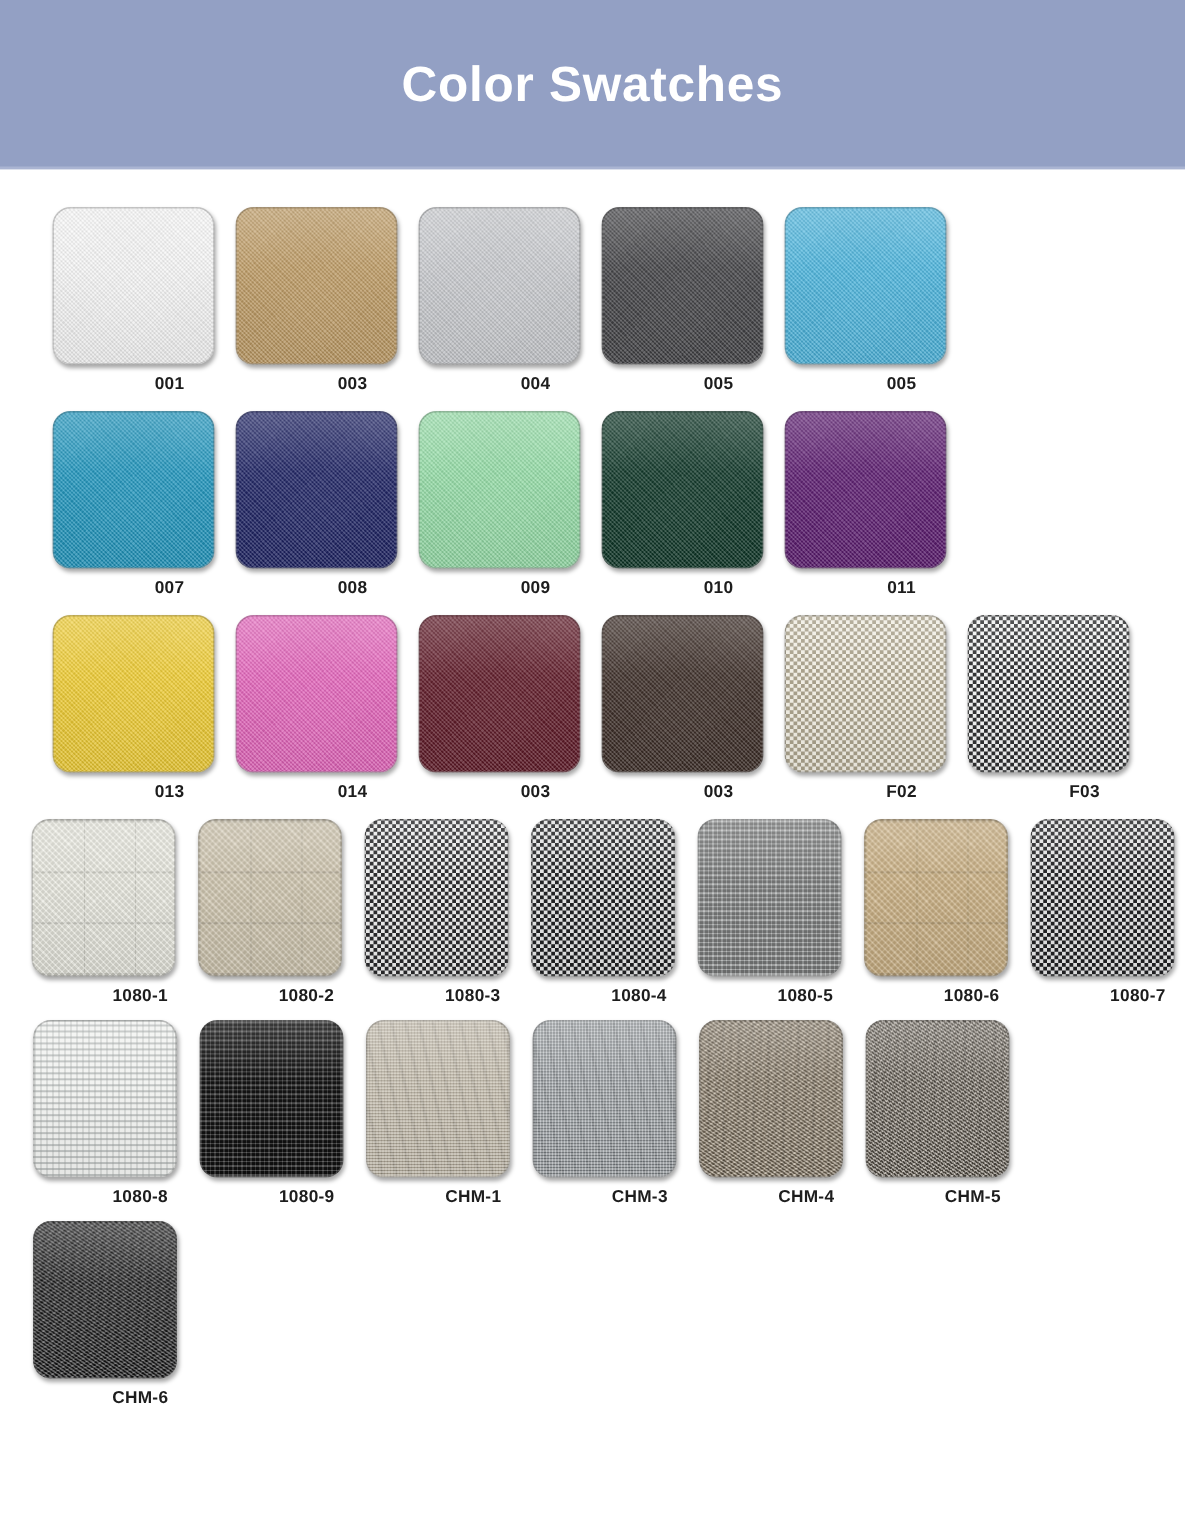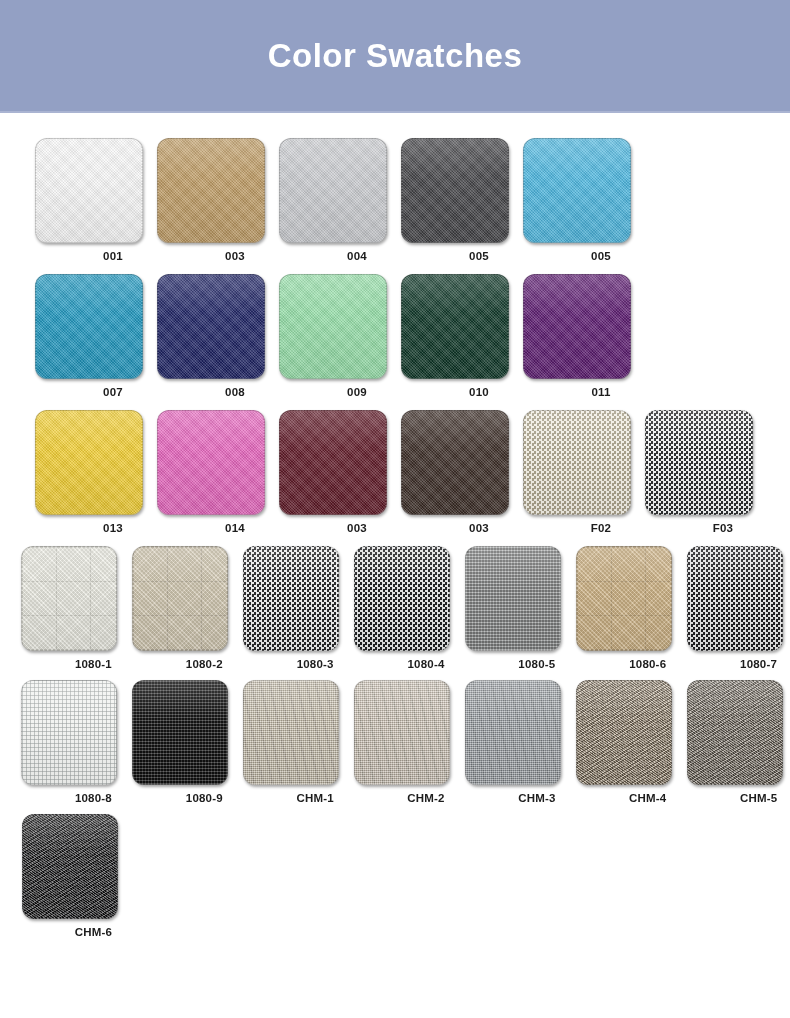--- a/index.html
+++ b/index.html
@@ -209,24 +209,20 @@
         </div>
         <div class="swatch-cell">
           <div class="swatch-chip" style="background-color:#151515;background-image:repeating-linear-gradient(0deg, rgba(255,255,255,0.22) 0 1px, rgba(0,0,0,0.20) 1px 3px),repeating-linear-gradient(90deg, rgba(255,255,255,0.18) 0 1px, rgba(0,0,0,0.16) 1px 3px);"></div>
           <div class="swatch-label">1080-9</div>
         </div>
         <div class="swatch-cell">
           <div class="swatch-chip" style="background-color:#ccc2ae;background-image:repeating-linear-gradient(0deg, rgba(255,255,255,0.30) 0 1px, rgba(0,0,0,0.13) 1px 2px),repeating-linear-gradient(90deg, rgba(255,255,255,0.24) 0 1px, rgba(0,0,0,0.15) 1px 2px),repeating-linear-gradient(78deg, rgba(0,0,0,0.10) 0 2px, rgba(255,255,255,0) 2px 9px);"></div>
           <div class="swatch-label">CHM-1</div>
         </div>
         <div class="swatch-cell">
-          <div class="swatch-chip" style="background-color:#d3c9b9;background-image:repeating-linear-gradient(0deg, rgba(255,255,255,0.30) 0 1px, rgba(0,0,0,0.13) 1px 2px),repeating-linear-gradient(90deg, rgba(255,255,255,0.24) 0 1px, rgba(0,0,0,0.15) 1px 2px),repeating-linear-gradient(78deg, rgba(0,0,0,0.10) 0 2px, rgba(255,255,255,0) 2px 9px);"></div>
-          <div class="swatch-label">CHM-2</div>
-        </div>
-        <div class="swatch-cell">
           <div class="swatch-chip" style="background-color:#9ba1a6;background-image:repeating-linear-gradient(0deg, rgba(255,255,255,0.30) 0 1px, rgba(0,0,0,0.13) 1px 2px),repeating-linear-gradient(90deg, rgba(255,255,255,0.24) 0 1px, rgba(0,0,0,0.15) 1px 2px),repeating-linear-gradient(78deg, rgba(0,0,0,0.10) 0 2px, rgba(255,255,255,0) 2px 9px);"></div>
           <div class="swatch-label">CHM-3</div>
         </div>
         <div class="swatch-cell">
           <div class="swatch-chip" style="background-color:#b3a185;background-image:repeating-linear-gradient(35deg, rgba(255,255,255,0.34) 0 1px, rgba(0,0,0,0.30) 1px 2px),repeating-linear-gradient(-35deg, rgba(255,255,255,0.22) 0 1px, rgba(0,0,0,0.26) 1px 3px),repeating-linear-gradient(90deg, rgba(0,0,0,0.12) 0 1px, rgba(255,255,255,0) 1px 5px);"></div>
           <div class="swatch-label">CHM-4</div>
         </div>
         <div class="swatch-cell">
           <div class="swatch-chip" style="background-color:#93897b;background-image:repeating-linear-gradient(35deg, rgba(255,255,255,0.34) 0 1px, rgba(0,0,0,0.30) 1px 2px),repeating-linear-gradient(-35deg, rgba(255,255,255,0.22) 0 1px, rgba(0,0,0,0.26) 1px 3px),repeating-linear-gradient(90deg, rgba(0,0,0,0.12) 0 1px, rgba(255,255,255,0) 1px 5px);"></div>
           <div class="swatch-label">CHM-5</div>

